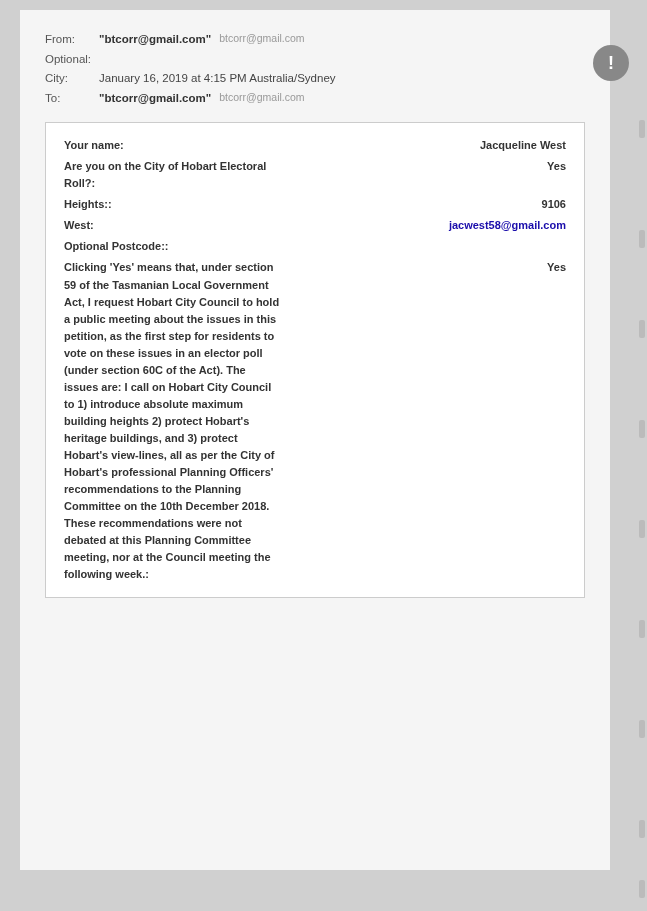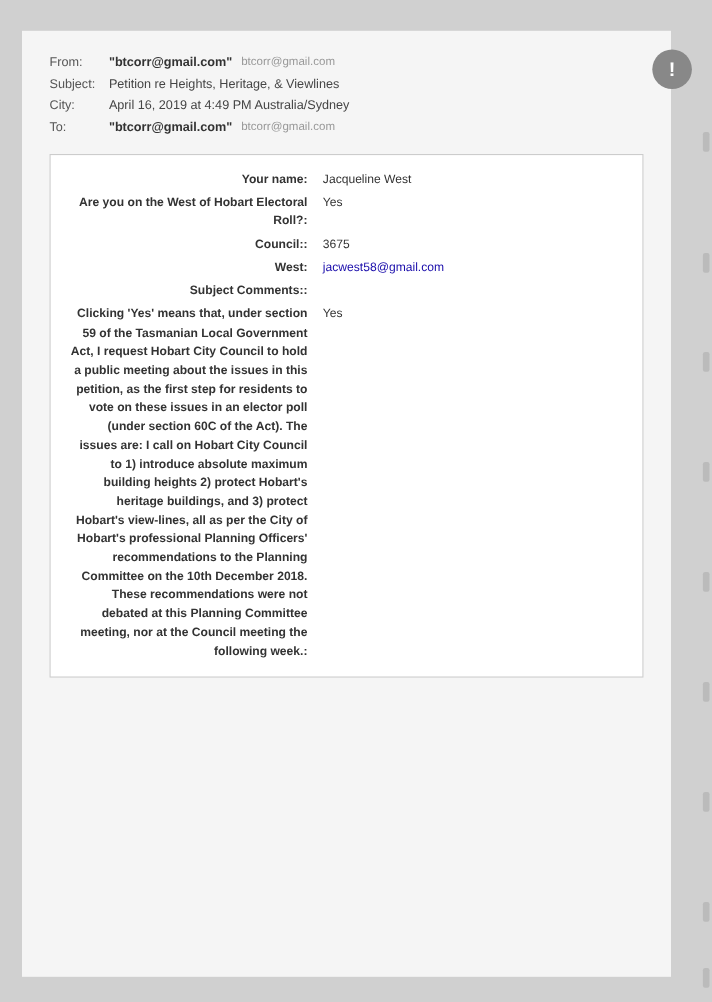--- a/index.html
+++ b/index.html
@@ -13,21 +13,21 @@
       color: #333;
       position: relative;
       overflow: hidden;
     }
 
     .page {
       width: 590px;
       min-height: 860px;
       background: #f5f5f5;
       position: absolute;
-      top: 28px;
+      top: 10px;
       left: 20px;
       padding: 20px 25px;
     }
 
     .email-header {
       margin-bottom: 14px;
       font-size: 11.5px;
       line-height: 1.7;
       color: #444;
     }
@@ -94,25 +94,25 @@
       vertical-align: top;
       padding: 2px 4px;
       font-size: 11px;
       line-height: 1.55;
     }
 
     .content-table td:first-child {
       font-weight: bold;
       width: 45%;
       padding-right: 10px;
+    }
+
+    .content-table td:last-child {
+      font-weight: bold;
       text-align: right;
-    }
-
-    .content-table td:last-child {
-      font-weight: normal;
     }
 
     .email-link {
       color: #1a0dab;
       text-decoration: none;
       margin-top: 44px;
     }
 
     .right-border-marks {
       position: absolute;
@@ -136,55 +136,54 @@
 
 <div class="page">
 
   <div class="email-header">
     <div class="row">
       <span class="label">From:</span>
       <span class="from-email-bold">"btcorr@gmail.com"</span>
       <span class="from-email-light">btcorr@gmail.com</span>
     </div>
     <div class="row">
-      <span class="label">Subject:</span>
-      <span>Petition re Heights, Heritage, &amp; Viewlines</span>
+      <span class="label">Optional:</span>
     </div>
     <div class="row">
       <span class="label">City:</span>
-      <span>April 16, 2019 at 4:49 PM Australia/Sydney</span>
+      <span>January 16, 2019 at 4:15 PM Australia/Sydney</span>
     </div>
     <div class="row">
       <span class="label">To:</span>
       <span class="from-email-bold">"btcorr@gmail.com"</span>
       <span class="to-email-light">btcorr@gmail.com</span>
     </div>
   </div>
 
   <div class="content-box">
     <table class="content-table">
       <tbody id="form-tbody">
       <tr>
             <td>Your name:</td>
             <td>Jacqueline West</td>
           </tr>
           <tr>
-            <td>Are you on the West of Hobart Electoral Roll?:</td>
+            <td>Are you on the City of Hobart Electoral Roll?:</td>
             <td>Yes</td>
           </tr>
           <tr>
-            <td>Council::</td>
-            <td>3675</td>
+            <td>Heights::</td>
+            <td>9106</td>
           </tr>
           <tr>
             <td>West:</td>
             <td><a href="mailto:jacwest58@gmail.com" class="email-link">jacwest58@gmail.com</a></td>
           </tr>
           <tr>
-            <td>Subject Comments::</td>
+            <td>Optional Postcode::</td>
             <td></td>
           </tr>
           <tr>
             <td>Clicking 'Yes' means that, under section 59 of the Tasmanian Local Government Act, I request Hobart City Council to hold a public meeting about the issues in this petition, as the first step for residents to vote on these issues in an elector poll (under section 60C of the Act). The issues are: I call on Hobart City Council to 1) introduce absolute maximum building heights 2) protect Hobart's heritage buildings, and 3) protect Hobart's view-lines, all as per the City of Hobart's professional Planning Officers' recommendations to the Planning Committee on the 10th December 2018. These recommendations were not debated at this Planning Committee meeting, nor at the Council meeting the following week.:</td>
             <td>Yes</td>
           </tr>
         </tbody>
     </table>
   </div>
 

